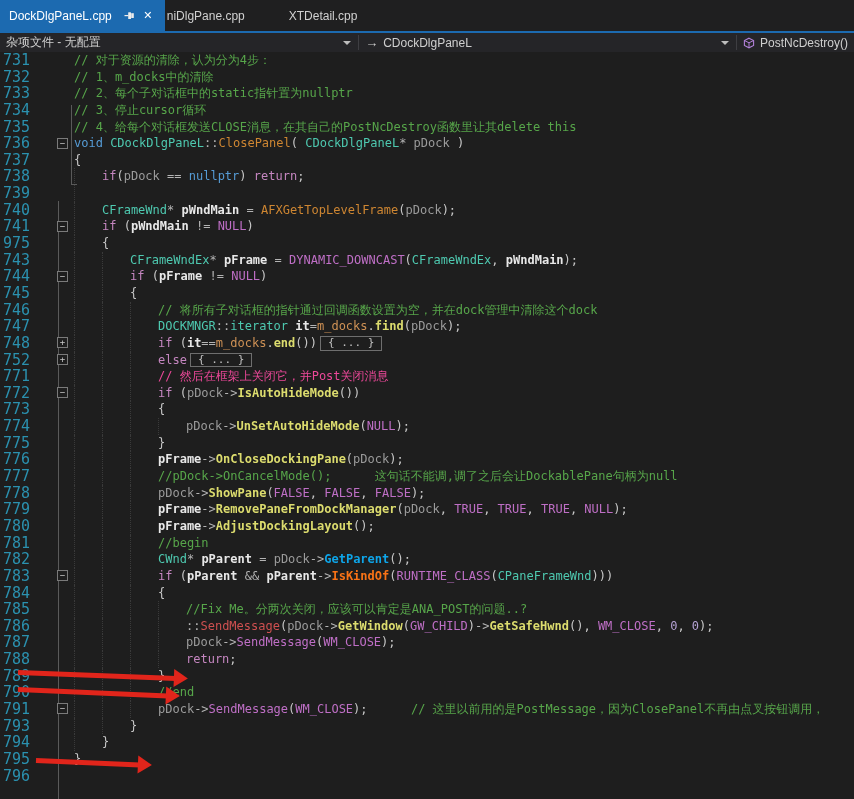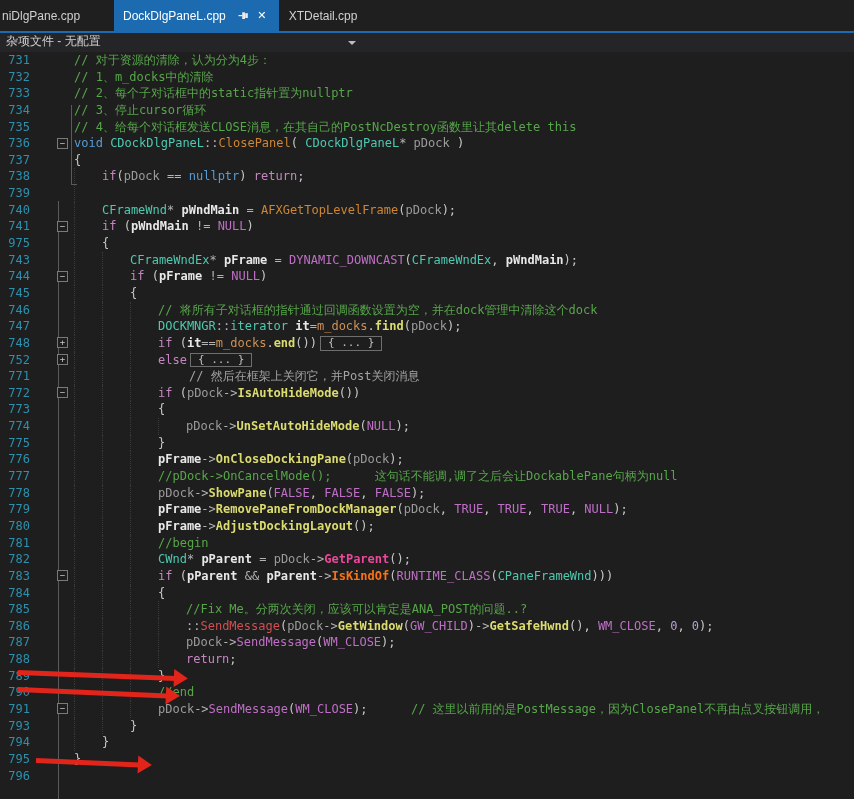--- a/index.html
+++ b/index.html
@@ -11,35 +11,35 @@
   .tabbar{position:absolute;left:0;top:0;width:854px;height:31px;background:var(--chrome,#1F1F20);display:flex;}
   .tab{height:31px;display:flex;align-items:center;color:var(--tab_text,#D0D0D0);font-size:12px;padding:0 10px;cursor:default;}
   .tab.partial{width:102px;padding-left:2px;}
   .tab.active{background:var(--active_tab,#1C6AB0);color:var(--active_tab_text,#FFFFFF);padding:0 9px;}
   .tab .tab-label{margin-right:8px;}
   .tab .ticon{width:16px;height:16px;display:flex;align-items:center;justify-content:center;margin-left:2px;border-radius:2px;}
   .close-glyph{font-size:11px;line-height:11px;}
   .tab-underline{position:absolute;left:0;top:31px;width:854px;height:2px;background:var(--active_tab,#1C6AB0);}
 
   
-  .navbar{position:absolute;left:0;top:33px;width:854px;height:19px;background:var(--navbar,#252528);display:flex;align-items:stretch;border-bottom:3px solid #4d7c0f;flex-direction:column;}
+  .navbar{position:absolute;left:0;top:33px;width:854px;height:19px;background:var(--navbar,#252528);display:flex;align-items:stretch;border-bottom:3px solid #4d7c0f;}
   .combo{position:relative;display:flex;align-items:center;font-size:12px;color:var(--nav_text,#CFCFCF);padding:0 6px;}
   .combo.project{width:351px;}
   .combo.typenav{width:370px;}
   .combo.membernav{flex:1;}
   .caret{position:absolute;right:7px;top:8px;width:0;height:0;border-left:4px solid transparent;border-right:4px solid transparent;border-top:4px solid #BDBDBD;}
   .sep{width:1px;background:var(--sep,#3E3E42);margin:2px 0;}
   .nav-arrow{color:#CFCFCF;font-size:13px;margin-right:5px;}
   .micon{display:flex;align-items:center;margin-right:5px;}
 
   
   .editor{position:absolute;left:0;top:52px;width:854px;height:747px;background:var(--bg,#1E1E1E);overflow:hidden;}
   #code{position:absolute;left:0;top:0;right:0;}
   .line{display:flex;height:16.65px;line-height:16.65px;font-family:"DejaVu Sans Mono","Liberation Mono",monospace;font-size:12px;}
-  .ln{flex:0 0 30px;text-align:right;padding-right:4px;color:var(--line_number,#2B91AF);font-size:12px;}
+  .ln{flex:0 0 30px;text-align:right;padding-right:4px;color:var(--line_number,#2B91AF);font-size:15px;}
   .fold{flex:0 0 40px;position:relative;}
   .fbox{position:absolute;left:23px;top:2.5px;width:11px;height:11px;border:1px solid var(--outline,#7A7A7A);background:var(--bg,#1E1E1E);box-sizing:border-box;color:#C8C8C8;font-size:9px;line-height:8px;text-align:center;z-index:3;cursor:pointer;}
   .txt{flex:1;display:flex;align-items:stretch;overflow:hidden;}
   .txt .seg{white-space:pre;}
   .seg-mth,.seg-bvar{font-weight:700;}
   .ig{flex:0 0 27px;border-left:1px dotted var(--guide,#3A3A3A);height:100%;}
   .cbox{border:1px solid var(--box_border,#6E6E6E);color:#C0C0C0;padding:0 7px;margin:1px 0 1px 3px;font-size:11px;line-height:12.5px;white-space:pre;}
 
   
   .outline-line{position:absolute;width:1px;background:var(--outline_line,#5A5A5A);z-index:1;}
@@ -52,37 +52,37 @@
   .arrow{position:absolute;height:0;transform-origin:left center;z-index:9;}
   .arrow::before{content:"";position:absolute;left:0;right:12px;top:-2.5px;height:5px;background:var(--arrow,#E1251B);}
   .arrow::after{content:"";position:absolute;right:0;top:-9px;width:0;height:0;border-left:14px solid var(--arrow,#E1251B);border-top:9px solid transparent;border-bottom:9px solid transparent;}
 </style>
 </head>
 <body>
 
 <div class="app">
 
   <div class="tabbar">
-    <div class="tab partial">
-      <span class="tab-label">niDlgPane.cpp</span>
-    </div>
     <div class="tab active">
       <span class="tab-label">DockDlgPaneL.cpp</span>
       <span class="ticon">
         <svg width="11" height="11" viewBox="0 0 11 11">
             <g fill="#ECECEC">
               <rect x="0.5" y="5" width="4" height="1.2"></rect>
               <rect x="4.2" y="2.2" width="2.8" height="6.8" rx="0.5"></rect>
               <rect x="7.2" y="3.2" width="2.6" height="4.8"></rect>
             </g>
           </svg>
       </span>
       <span class="ticon">
           <span class="close-glyph">✕</span>
         </span>
+    </div>
+    <div class="tab partial">
+      <span class="tab-label">niDlgPane.cpp</span>
     </div>
     <div class="tab">
       <span class="tab-label">XTDetail.cpp</span>
     </div>
   </div>
   <div class="tab-underline"></div>
 
   <div class="navbar">
     <div class="combo project">
       <span>杂项文件 - 无配置</span>
@@ -348,21 +348,21 @@
             <span class="cbox">{ ... }</span>
           </span>
         </div>
         <div class="line">
           <span class="ln">771</span>
           <span class="fold"></span>
           <span class="txt">
             <span class="ig"></span>
             <span class="ig"></span>
             <span class="ig"></span>
-            <span class="seg seg-cm" style="color: #a3a3a3; margin-left: 31px;">// 然后在框架上关闭它，并Post关闭消息</span>
+            <span class="seg seg-cm" style="color: #ec4899;">// 然后在框架上关闭它，并Post关闭消息</span>
           </span>
         </div>
         <div class="line">
           <span class="ln">772</span>
           <span class="fold">
             <span class="fbox">−</span>
           </span>
           <span class="txt">
             <span class="ig"></span>
             <span class="ig"></span>
@@ -510,21 +510,21 @@
             <span class="ig"></span>
             <span class="seg seg-ty" style="color: rgb(78, 201, 176);">CWnd</span>
             <span class="seg seg-op" style="color: rgb(180, 180, 180);">*</span>
             <span class="seg seg-pl" style="color: rgb(200, 200, 200);"> </span>
             <span class="seg seg-bvar" style="color: rgb(232, 232, 232);">pParent</span>
             <span class="seg seg-pl" style="color: rgb(200, 200, 200);"> </span>
             <span class="seg seg-op" style="color: rgb(180, 180, 180);">=</span>
             <span class="seg seg-pl" style="color: rgb(200, 200, 200);"> </span>
             <span class="seg seg-var" style="color: rgb(155, 155, 155);">pDock</span>
             <span class="seg seg-op" style="color: rgb(180, 180, 180);">-&gt;</span>
-            <span class="seg seg-mth" style="color: #ec4899;">GetParent</span>
+            <span class="seg seg-mth" style="color: #0ea5e9;">GetParent</span>
             <span class="seg seg-pl" style="color: rgb(200, 200, 200);">();</span>
           </span>
         </div>
         <div class="line">
           <span class="ln">783</span>
           <span class="fold">
             <span class="fbox">−</span>
           </span>
           <span class="txt">
             <span class="ig"></span>

